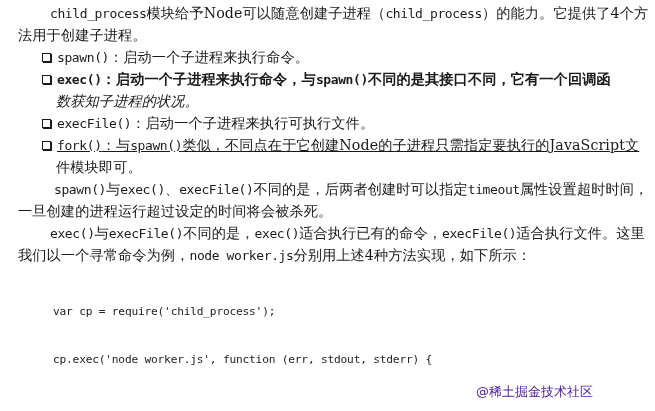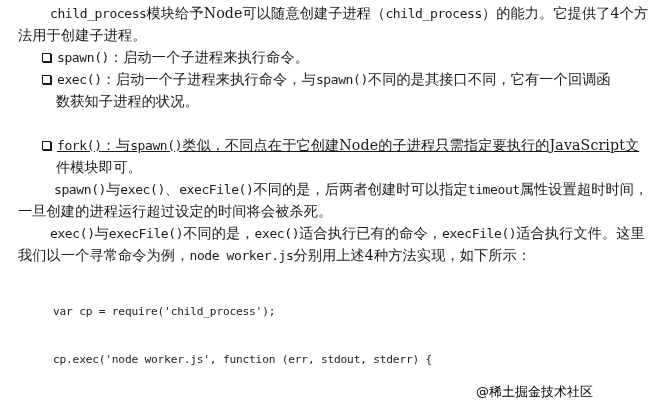--- a/index.html
+++ b/index.html
@@ -21,42 +21,45 @@
     }
     .code {
       position: absolute; left: 53px;
       font-family: "DejaVu Sans Mono", "Liberation Mono", monospace;
       font-size: 11.2px; line-height: 15.7px; white-space: pre; color: #222;
       letter-spacing: -0.2px;
     }
     .watermark {
       position: absolute; right: 8px; bottom: 10px;
       font-family: "DejaVu Sans", "Liberation Sans", sans-serif;
-      font-size: 13px; color: #000000;
+      font-size: 13px; color: #4c1d95;
     }
   </style>
 </head>
 <body>
 
 <div class="page">
 
   <div class="line" style="left:50px; top:3px;">
     <span class="mono">child_process</span><span>模块给予Node可以随意创建子进程（</span><span class="mono">child_process</span><span>）的能力。它提供了4个方</span>
   </div>
   <div class="line" style="left:18px; top:25px;">法用于创建子进程。</div>
 
   <div class="line" style="left:42px; top:47px;">
     <span class="bullet"></span><span class="mono">spawn()</span><span>：启动一个子进程来执行命令。</span>
   </div>
 
-  <div class="line" style="left:42px; top:69px;">
+  <div class="line" style="left:42px; top:69px;font-weight:bold;">
     <span class="bullet"></span><span class="mono">exec()</span><span>：启动一个子进程来执行命令，与</span><span class="mono">spawn()</span><span>不同的是其接口不同，它有一个回调函</span>
   </div>
-  <div class="line" style="left:56px; top:91px;">数获知子进程的状况。</div>
+  <div class="line" style="left:56px; top:91px;font-style:italic;">数获知子进程的状况。</div>
 
+  <div class="line" style="left:42px; top:113px;">
+    <span class="bullet"></span><span class="mono">execFile()</span><span>：启动一个子进程来执行可执行文件。</span>
+  </div>
 
   <div class="line" style="left:42px; top:135px;text-decoration:underline;">
     <span class="bullet"></span><span class="mono">fork()</span><span>：与</span><span class="mono">spawn()</span><span>类似，不同点在于它创建Node的子进程只需指定要执行的JavaScript文</span>
   </div>
   <div class="line" style="left:56px; top:157px;">件模块即可。</div>
 
   <div class="line" style="left:40px; top:179px;margin-left:14px;">
     <span class="mono">spawn()</span><span>与</span><span class="mono">exec()</span><span>、</span><span class="mono">execFile()</span><span>不同的是，后两者创建时可以指定</span><span class="mono">timeout</span><span>属性设置超时时间，</span>
   </div>
   <div class="line" style="left:18px; top:201px;">一旦创建的进程运行超过设定的时间将会被杀死。</div>

